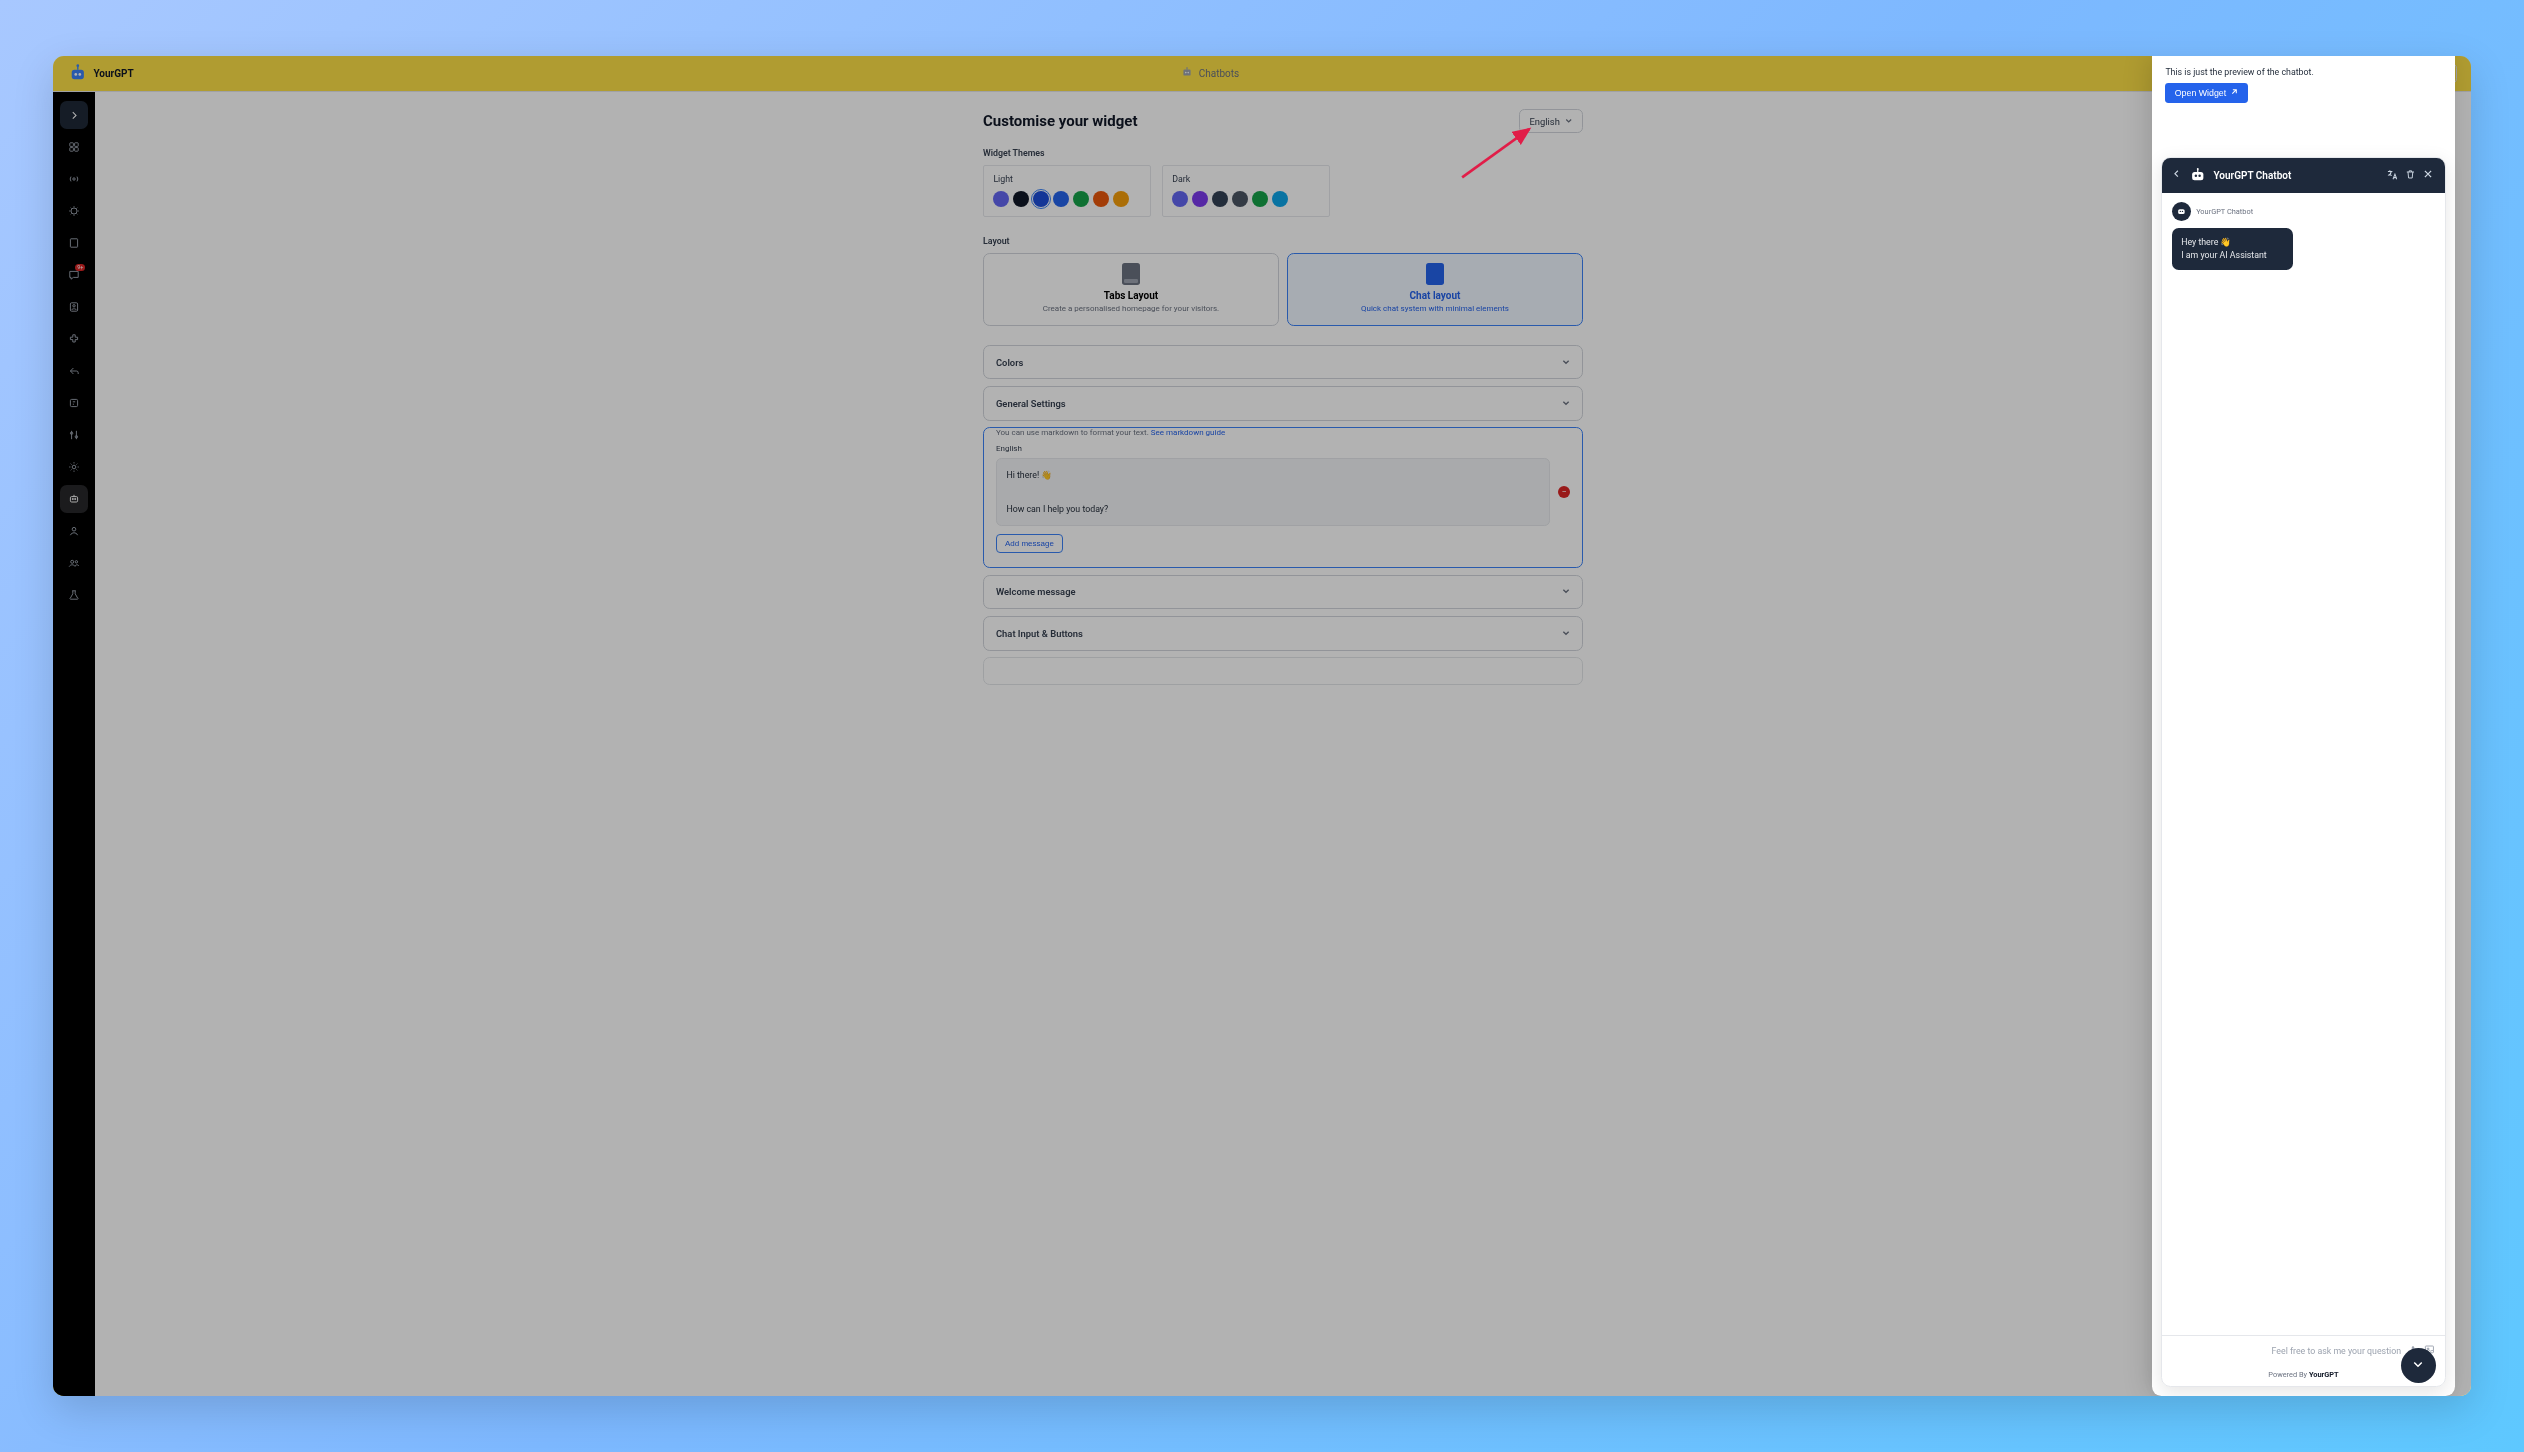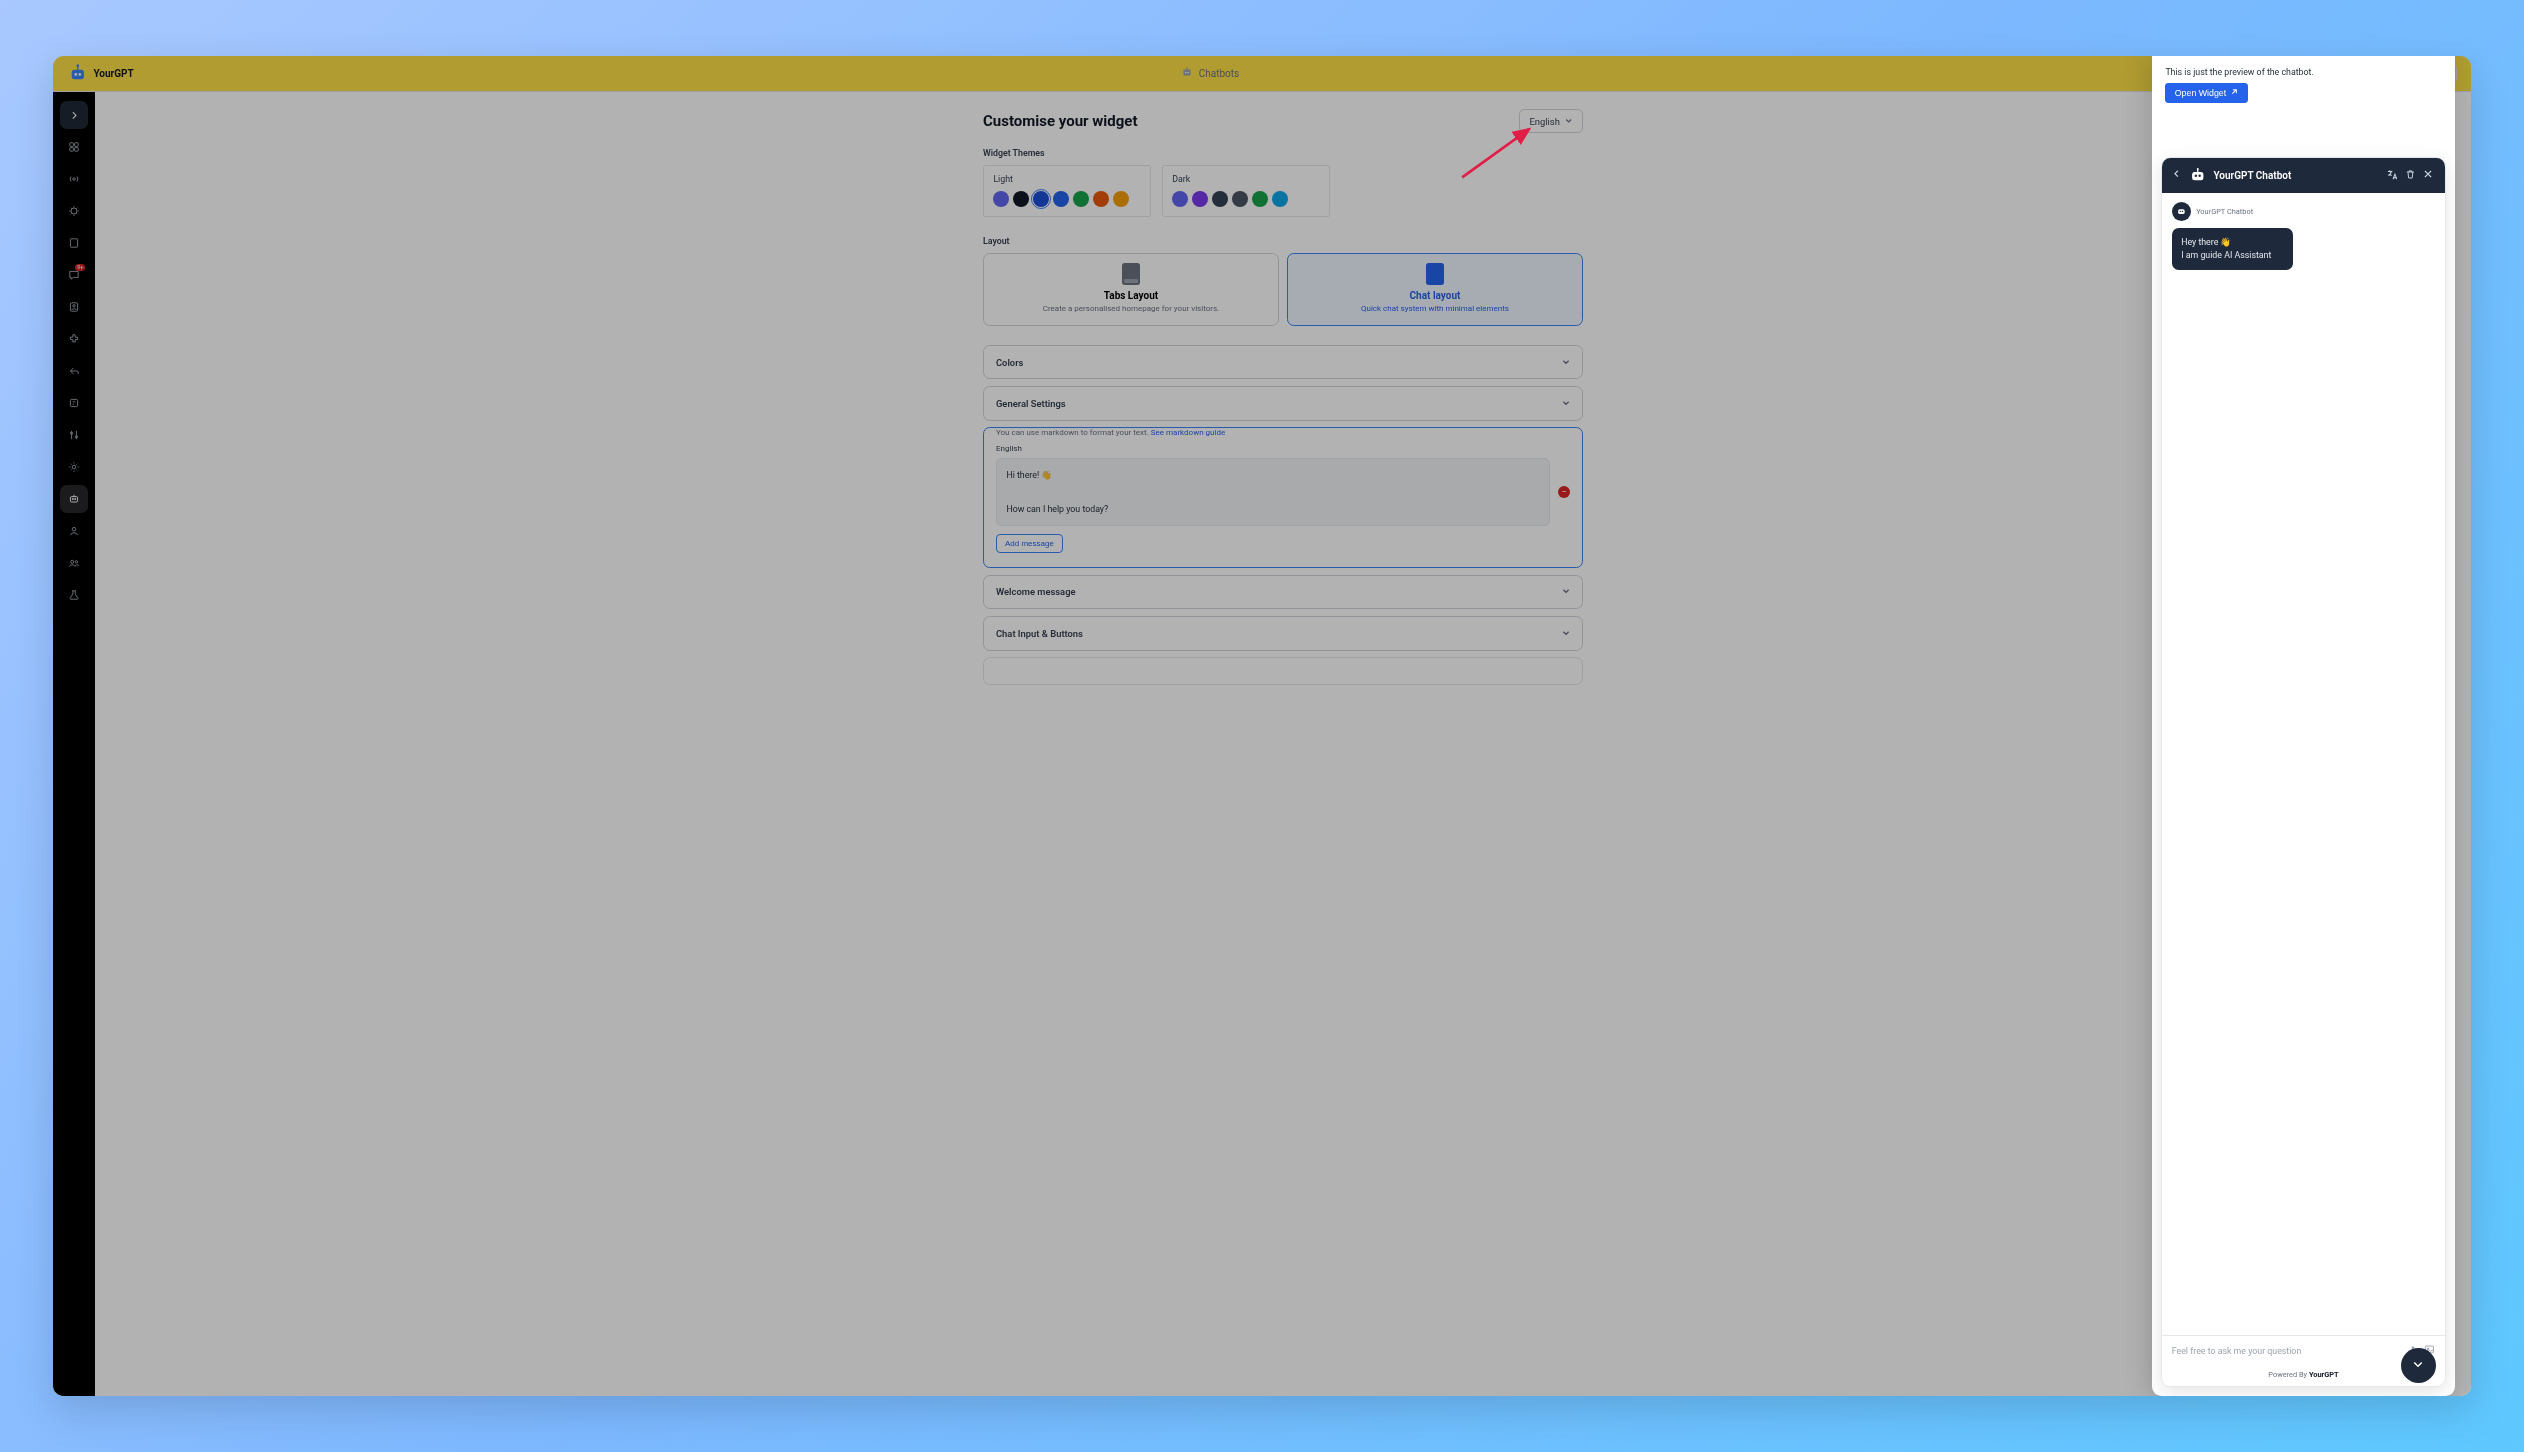--- a/index.html
+++ b/index.html
@@ -278,20 +278,21 @@
   max-width: 121px;
   line-height: 1.5;
   white-space: pre-line;
 }
 .w-input {
   border-top: 0.7px solid #E5E7EB;
   padding: 8px 9.4px;
   display: flex;
   align-items: center;
   gap: 6.7px;
+  text-align: right;
 }
 .w-input-field {
   flex: 1;
   font-size: 8.8px;
   color: #9CA3AF;
 }
 .w-foot {
   text-align: center;
   font-size: 7.4px;
   color: #6B7280;
@@ -651,21 +652,21 @@
           <span class="w-from-av">
             <svg viewBox="0 0 20 20" width="10.8" height="10.8">
                 <rect x="4" y="6" width="12" height="9" rx="3" fill="#fff"></rect>
                 <circle cx="8" cy="10" r="1.3" fill="#1E293B"></circle>
                 <circle cx="12" cy="10" r="1.3" fill="#1E293B"></circle>
               </svg>
           </span>
           <span class="w-from-name">YourGPT Chatbot</span>
         </div>
         <div class="w-msg">Hey there 👋
-I am guide AI Assistant</div>
+I am your AI Assistant</div>
       </div>
       <div class="w-input">
         <span class="w-input-field">Feel free to ask me your question</span>
         <span>
           <svg viewBox="0 0 16 16" width="10" height="10" fill="#9CA3AF">
               <rect x="6" y="2" width="4" height="8" rx="2"></rect>
               <path d="M4 8a4 4 0 008 0M8 12v2" stroke="#9CA3AF" fill="none" stroke-width="1.4"></path>
             </svg>
         </span>
         <span>

